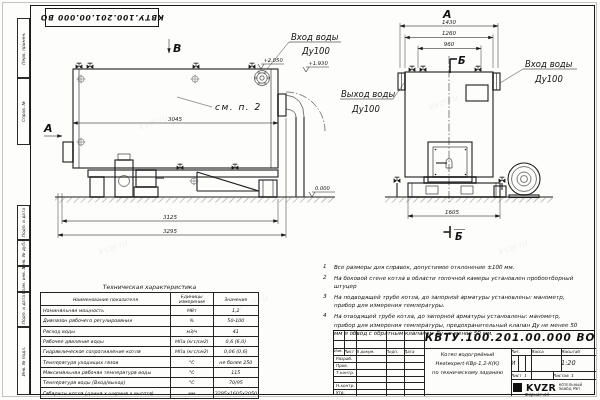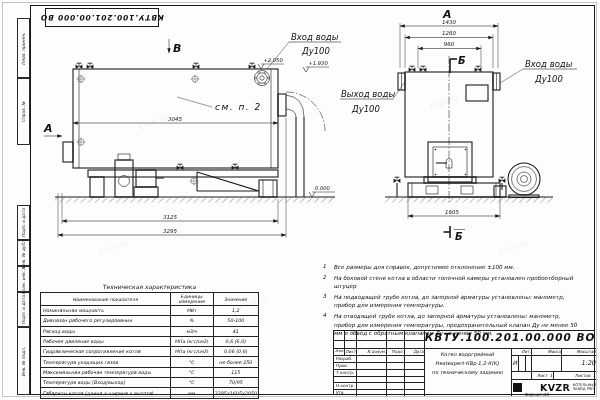--- a/index.html
+++ b/index.html
@@ -21,27 +21,27 @@
   .spec{left:40px;top:283px;width:219px;color:#111;}
   .spec-title{text-align:center;font:italic 6px "DejaVu Sans",sans-serif;margin-bottom:2px;}
   .spec table{border-collapse:collapse;width:219px;}
   .spec th,.spec td{border:0.7px solid #222;font:italic 4.8px "DejaVu Sans",sans-serif;font-weight:normal;text-align:center;padding:0 1px;height:9.3px;}
   .spec th{height:12px;font-size:4.6px;}
   .spec td.l{text-align:left;padding-left:2px;}
   .spec td.u{font-size:4.6px;}
   
   .tb{left:333px;top:330px;width:262px;height:65px;border:1.1px solid #1a1a1a;color:#111;}
   .ln{position:absolute;background:#222;}
-  .tb .txt{position:absolute;font:italic 4px "DejaVu Sans",sans-serif;text-align:right;}
+  .tb .txt{position:absolute;font:italic 4px "DejaVu Sans",sans-serif;text-align:left;}
   .docnum{left:90px;top:0;width:172px;height:16px;line-height:16px;font:italic 600 10.5px "DejaVu Sans",sans-serif;letter-spacing:1px;text-align:center;}
   .tbname{left:90px;top:19px;width:87px;text-align:center;font:italic 5.1px "DejaVu Sans",sans-serif;line-height:1.75;}
   .rowlbl{position:absolute;left:2px;width:20px;font:italic 4.2px "DejaVu Sans",sans-serif;text-align:left;}
   .logo-row{position:absolute;left:179px;top:49px;width:82px;height:14px;display:flex;align-items:center;}
   .logo-sq{width:9px;height:9px;background:#111;flex:none;}
-  .logo-kvzr{font:700 9.5px "DejaVu Sans",sans-serif;letter-spacing:.3px;margin-left:18px;}
+  .logo-kvzr{font:700 9.5px "DejaVu Sans",sans-serif;letter-spacing:.3px;margin-left:4px;}
   .logo-co{margin-left:2.5px;font:3.6px/1.25 "DejaVu Sans",sans-serif;}
   .fmt{left:512px;top:392px;width:50px;text-align:center;font:italic 4.3px "DejaVu Sans",sans-serif;color:#222;}
   
   svg text{fill:#111;}
   .ol{stroke:#1c1c1c;stroke-width:1.1;fill:none;}
   .tl{stroke:#1c1c1c;stroke-width:0.6;fill:none;}
   .dl{stroke:#1c1c1c;stroke-width:0.55;fill:none;}
   .xl{stroke:#1c1c1c;stroke-width:0.45;fill:none;}
   .cl{stroke:#1c1c1c;stroke-width:0.55;fill:none;stroke-dasharray:8 2 1.5 2;}
   .bk{stroke:#1c1c1c;stroke-width:1.6;fill:none;}

